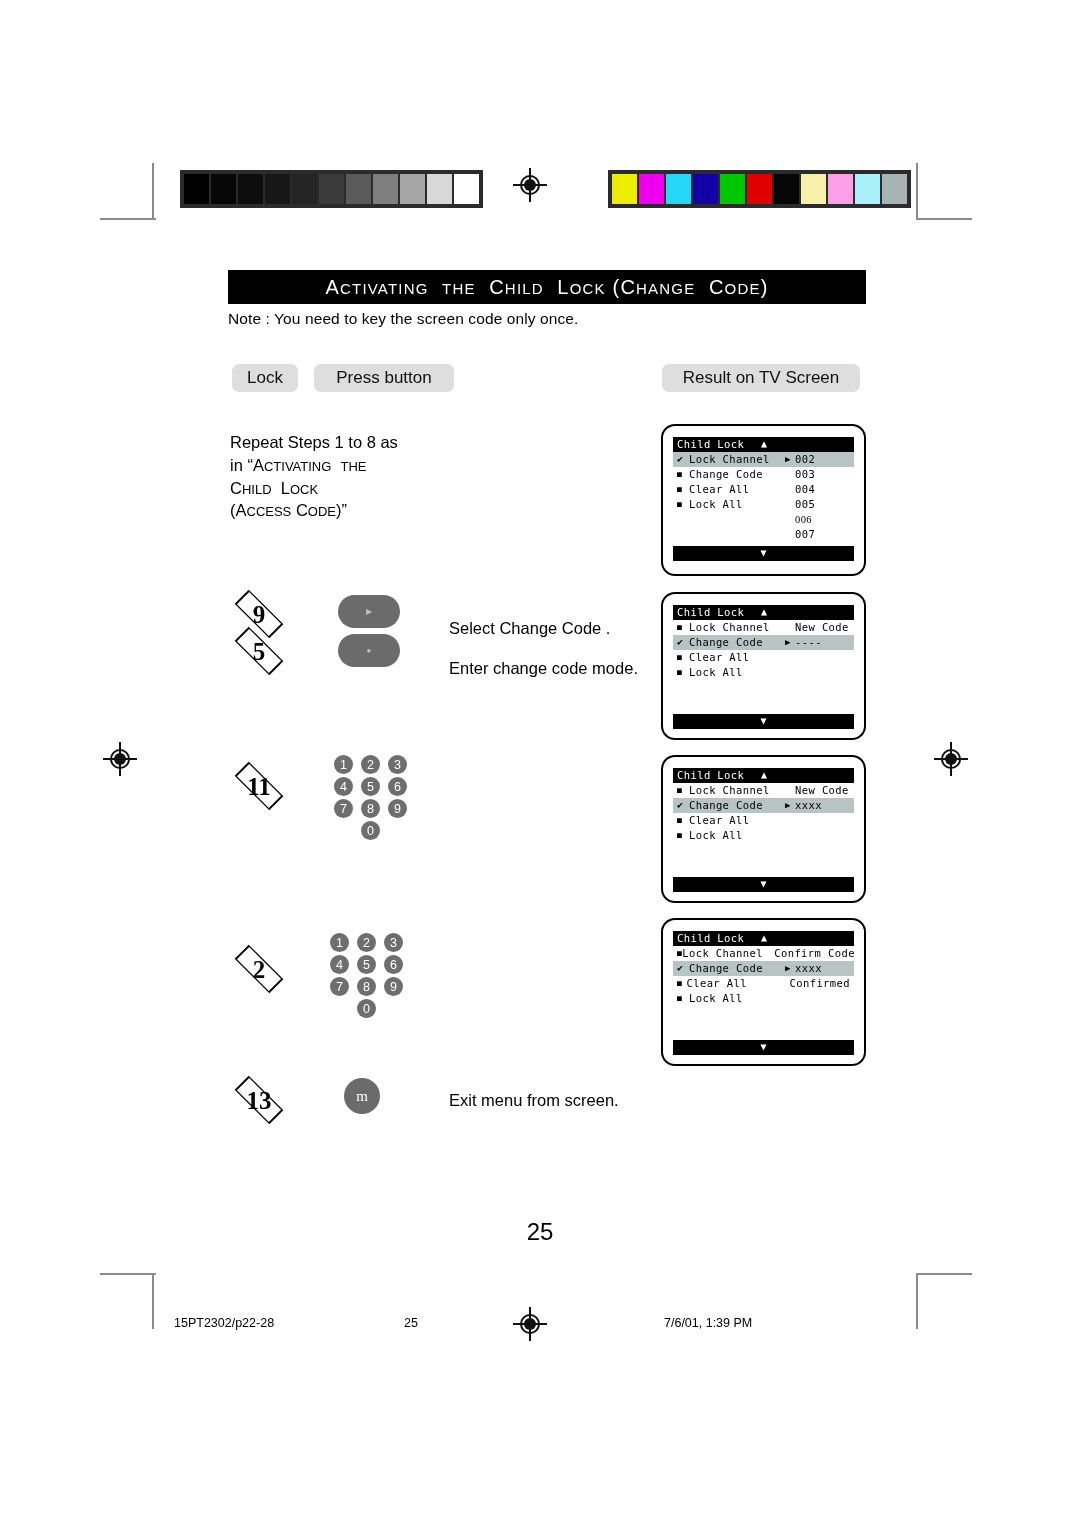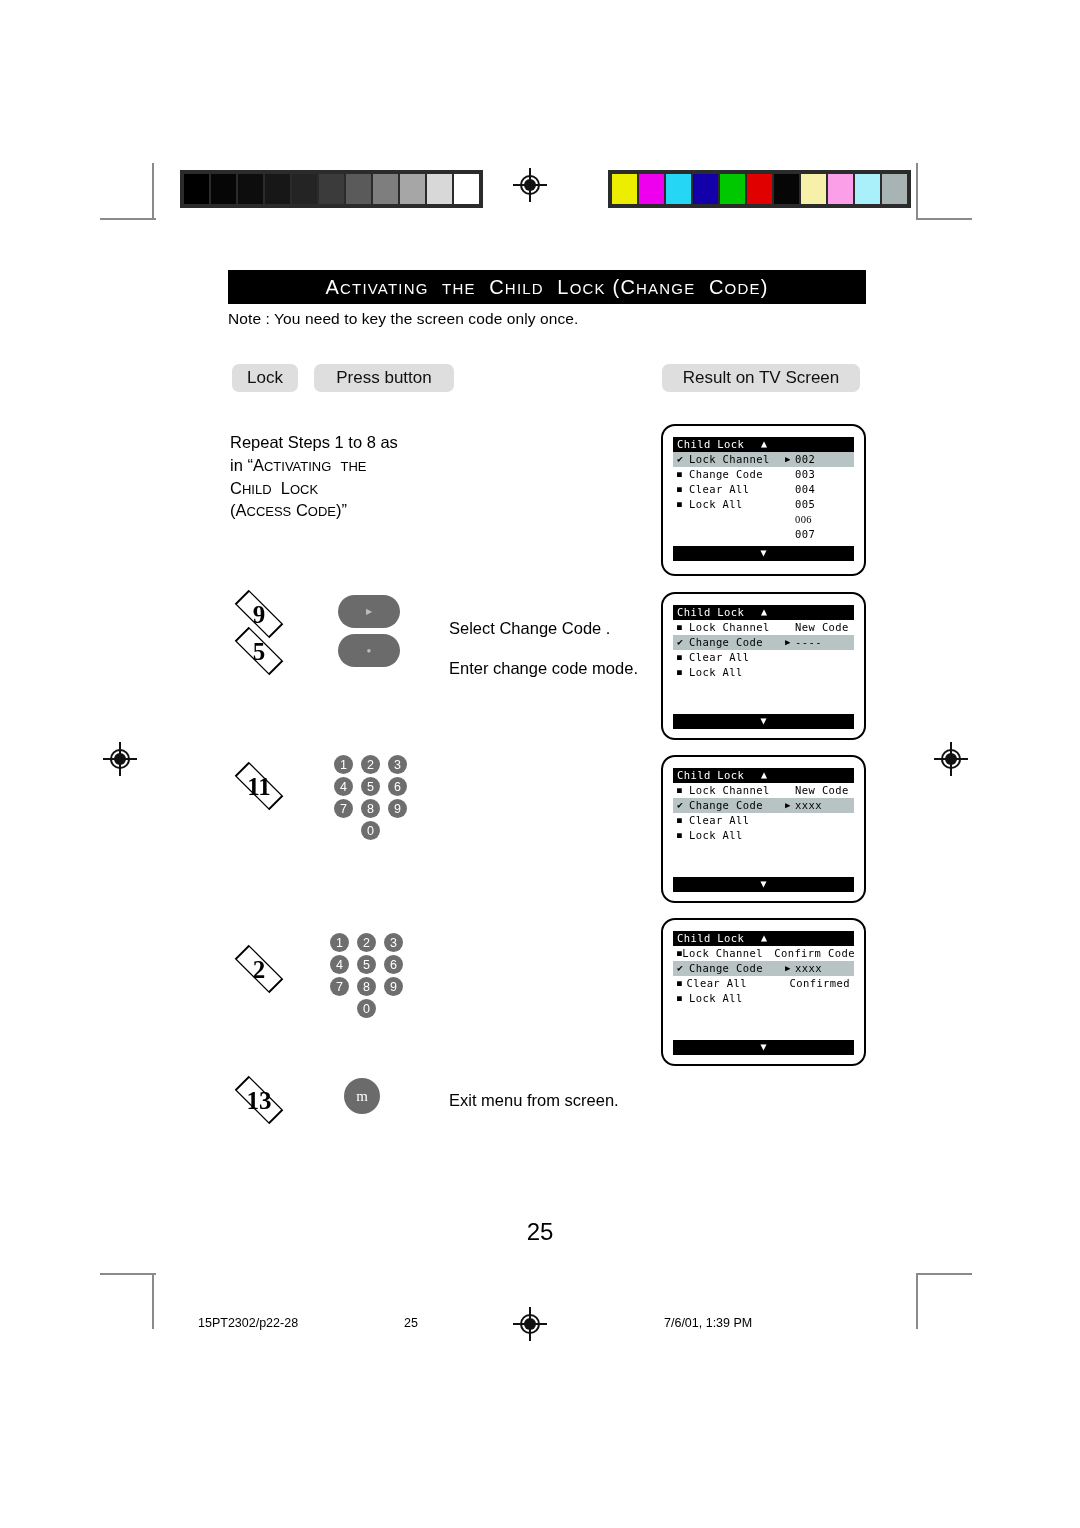--- a/index.html
+++ b/index.html
@@ -321,17 +321,17 @@
           <div class="line hl"><span class="check">✔</span><span class="label" style="display: inline-block; min-width: 92px;">Change Code</span><span class="arrow">▶</span><span class="val">xxxx</span></div>
           <div class="line"><span class="bullet">■</span><span class="label" style="display: inline-block; min-width: 92px;">Clear All</span><span class="arrow"></span><span class="val">Confirmed</span></div>
           <div class="line"><span class="bullet">■</span><span class="label" style="display: inline-block; min-width: 92px;">Lock All</span><span class="arrow"></span><span class="val"></span></div>
         </div>
         <div class="footbar">▼</div>
       </div>
     </div>
 
   <div class="pageno">25</div>
 
-  <div class="footer-txt" style="left:174px; top:1313px;margin-left:24px;">15PT2302/p22-28</div>
+  <div class="footer-txt" style="left:174px; top:1313px;">15PT2302/p22-28</div>
   <div class="footer-txt" style="left:404px; top:1313px;">25</div>
   <div class="footer-txt" style="left:664px; top:1313px;">7/6/01, 1:39 PM</div>
 
 </div>
 
 </body></html>

